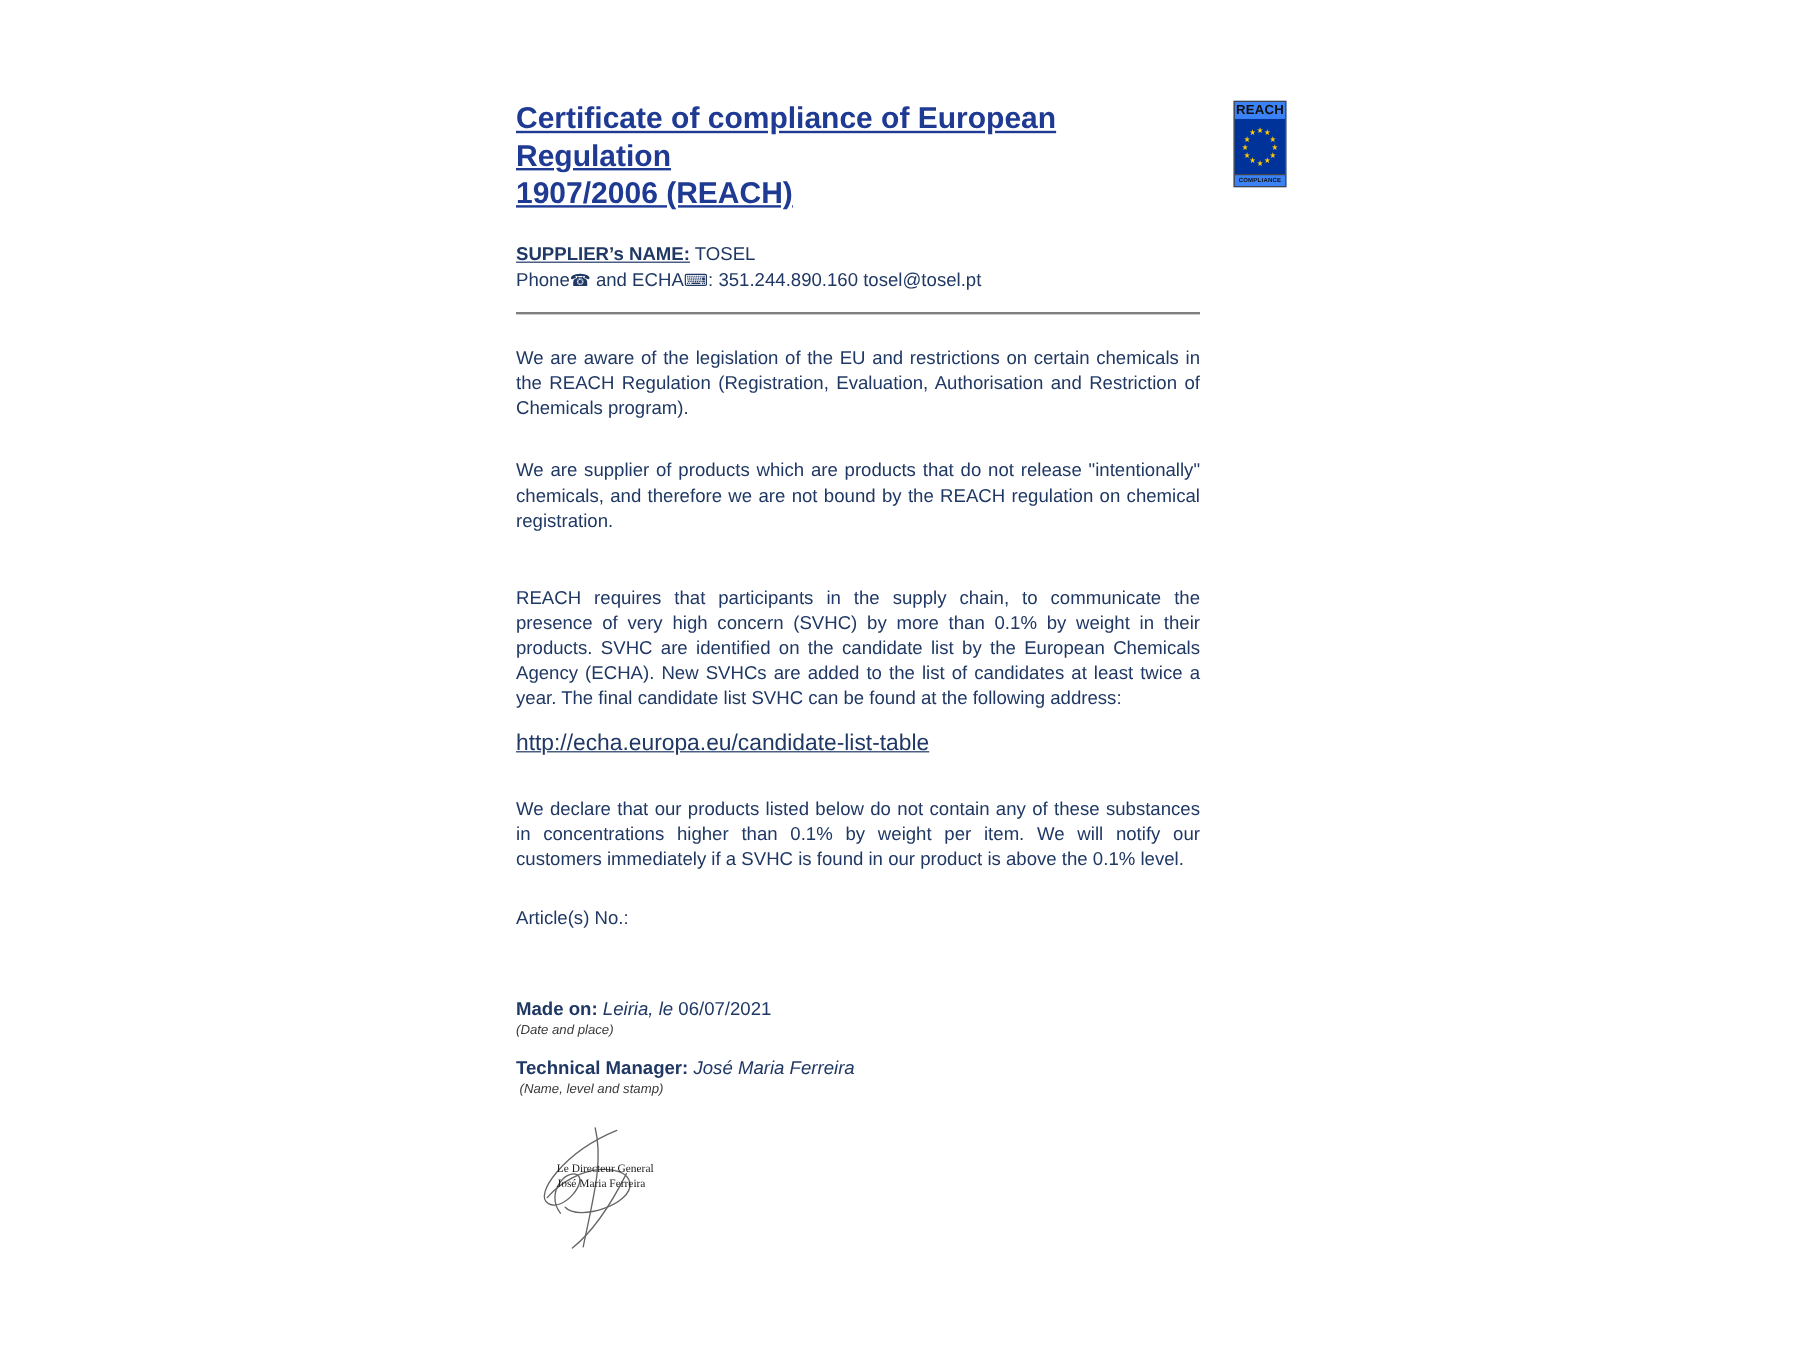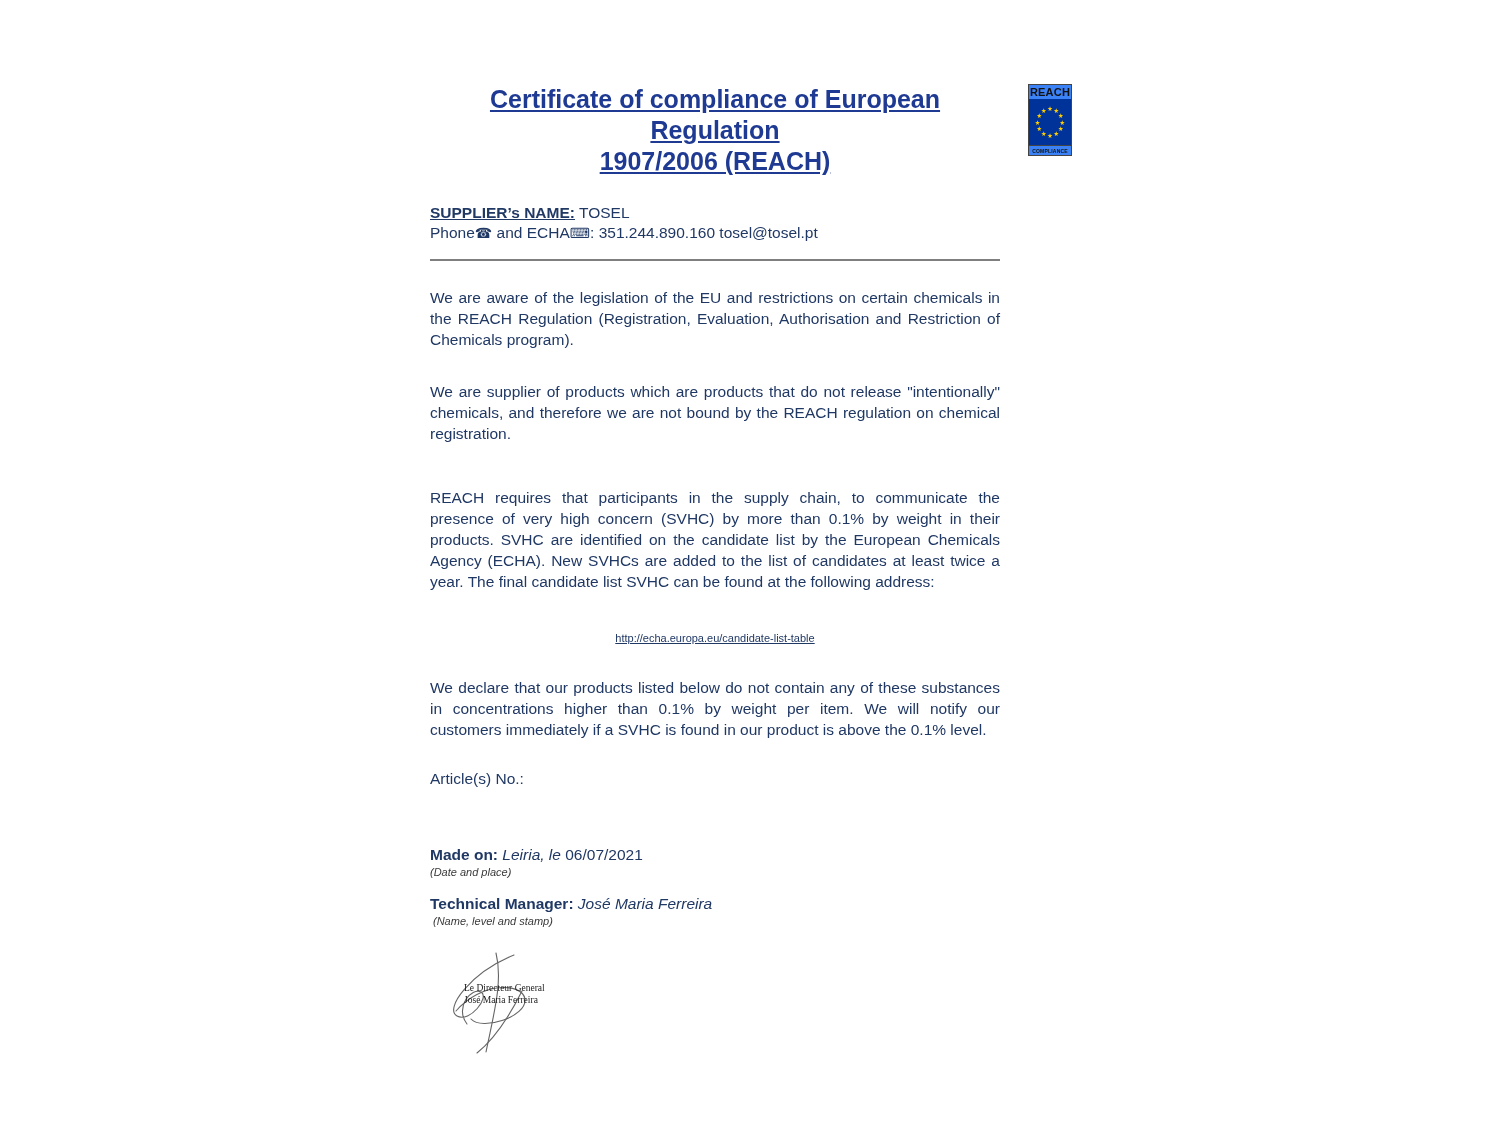--- a/index.html
+++ b/index.html
@@ -6,31 +6,31 @@
     --title-color:#1f3a93;
     --body-color:#203864;
     --rule-color:#7f7f7f;
   }
   html,body{margin:0;padding:0;background:#ffffff;}
   .page{
     position:relative;width:1500px;height:1125px;background:#ffffff;overflow:hidden;
     font-family:"Liberation Sans",sans-serif;color:var(--body-color);
   }
   .content{position:absolute;left:430px;top:84px;width:570px;}
-  .title{margin:0;text-align:center;color:var(--title-color);font-size:25px;font-weight:bold;line-height:31px;}
+  .title{margin:0;text-align:left;color:var(--title-color);font-size:25px;font-weight:bold;line-height:31px;}
   .title span{text-decoration:underline;}
   .supplier{margin-top:26px;font-size:15.5px;line-height:20px;text-align:justify;}
   .lbl-underline{font-weight:bold;text-decoration:underline;}
   .glyph{font-size:14px;}
   .rule{margin-top:16px;border:none;border-top:2px solid var(--rule-color);height:0;}
   .para{font-size:15.5px;line-height:21px;text-align:justify;margin:0;}
   .p1{margin-top:26px;}
   .p2{margin-top:31px;}
   .p3{margin-top:43px;}
-  .linkline{margin-top:40px;text-align:center;font-size:11px;}
+  .linkline{margin-top:16px;text-align:left;font-size:19px;}
   .linkline a{color:var(--body-color);text-decoration:underline;cursor:pointer;}
   .p4{margin-top:33px;}
   .article{margin-top:30px;font-size:15.5px;}
   .madeon{margin-top:58px;font-size:15.5px;}
   .bold{font-weight:bold;}
   .italic{font-style:italic;}
   .smallnote{font-size:11px;font-style:italic;color:#3a3a3a;margin-top:2px;}
   .manager{margin-top:17px;font-size:15.5px;}
   .sign-note{margin-left:3px;}
   .signature{position:relative;margin-top:24px;margin-left:6px;width:125px;height:105px;}

